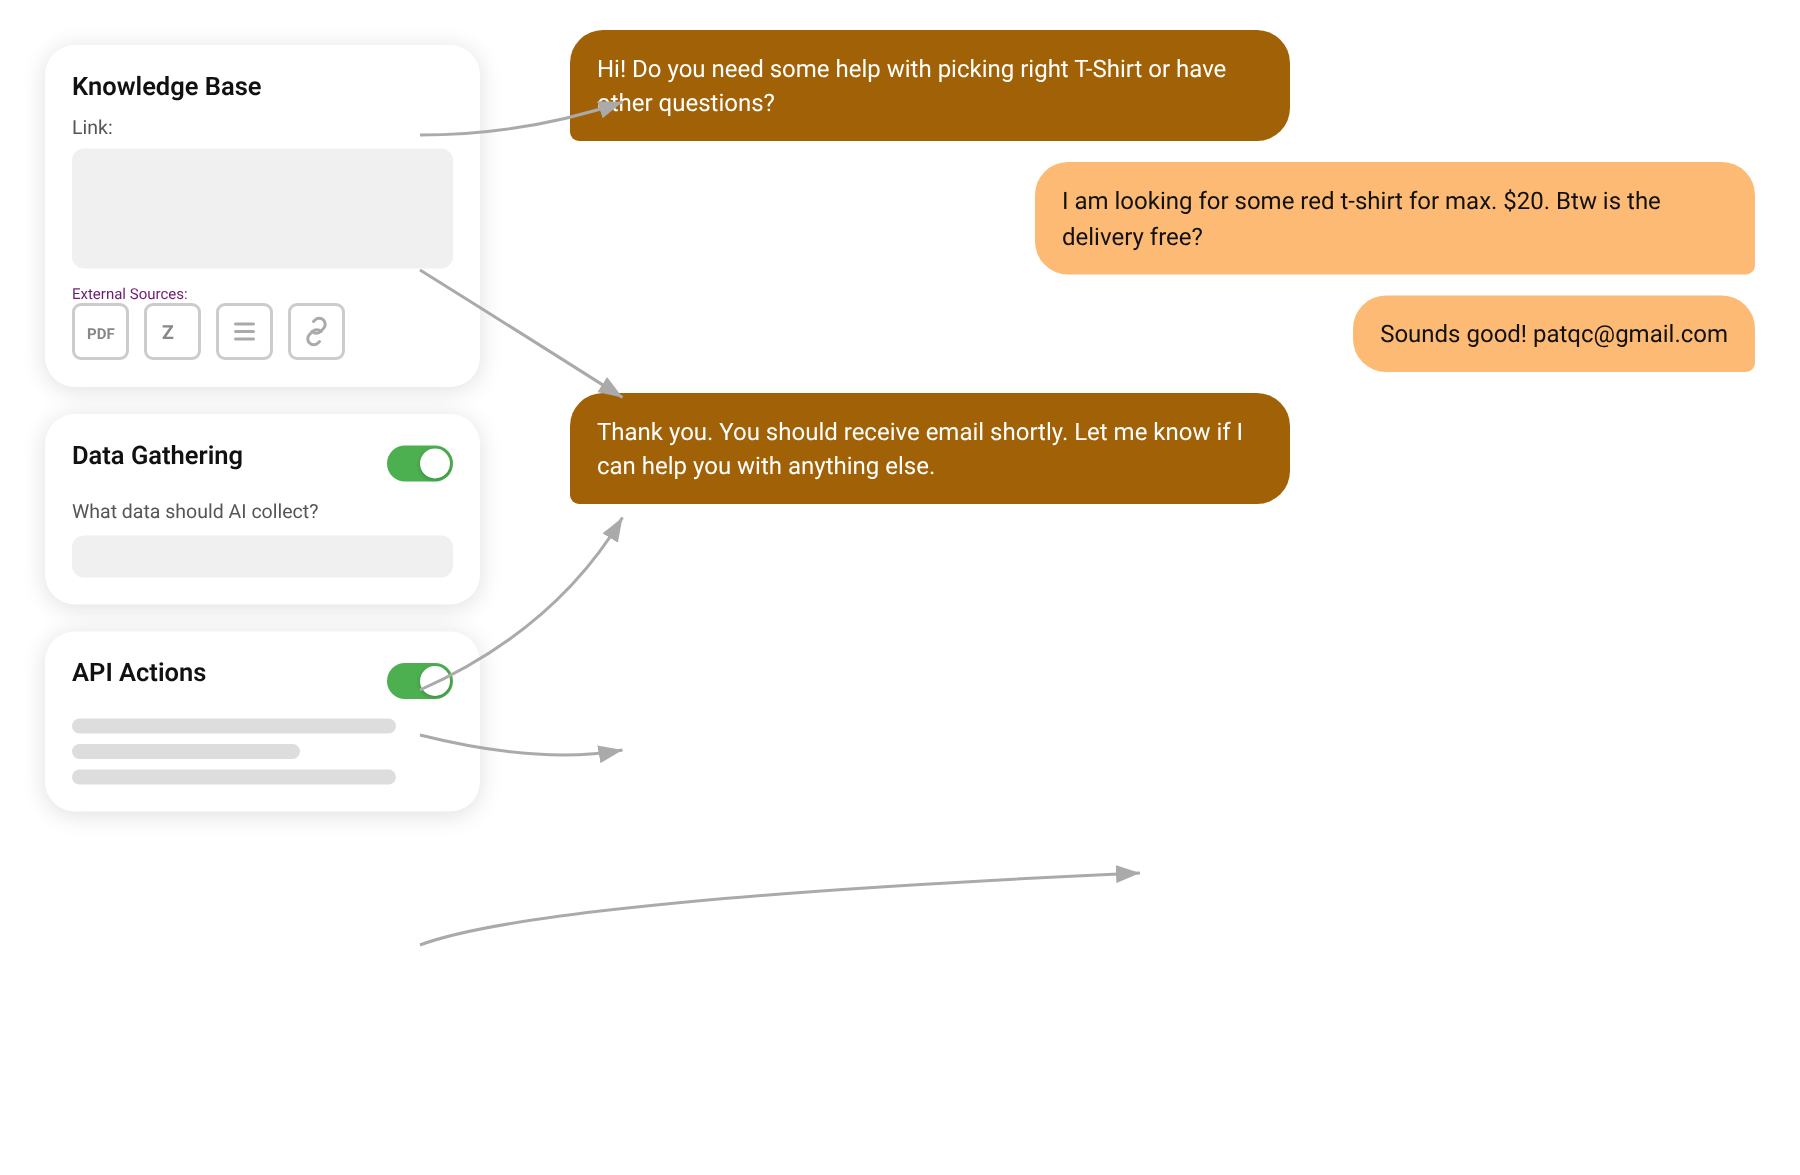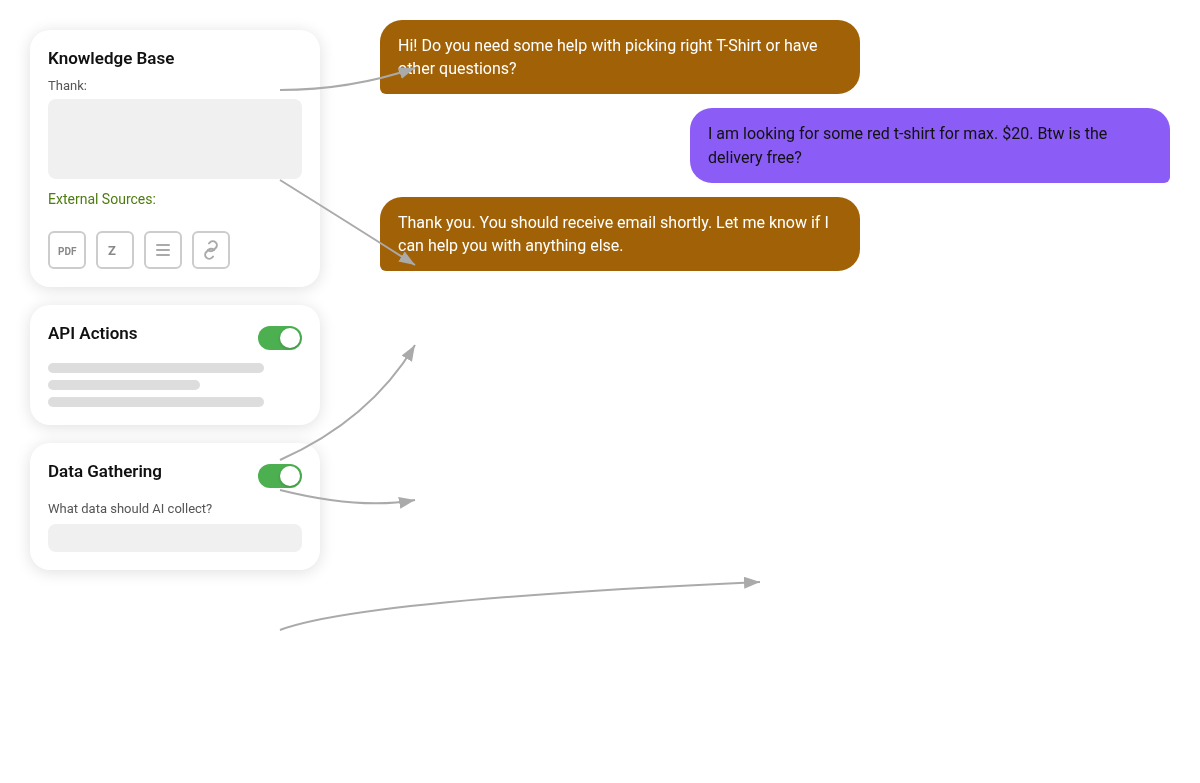--- a/index.html
+++ b/index.html
@@ -53,23 +53,23 @@
 
     .text-area-mock {
       background: #f0f0f0;
       border-radius: 8px;
       height: 80px;
       width: 100%;
       margin-bottom: 12px;
     }
 
     .ext-sources-label {
-      font-size: 14px;
-      color: #4d7c0f;
-      margin-bottom: 24px;
+      font-size: 10px;
+      color: #701a75;
+      margin-bottom: 0;
     }
 
     .icon-row {
       display: flex;
       gap: 10px;
       align-items: center;
     }
 
     .source-icon {
       width: 38px;
@@ -169,21 +169,21 @@
       line-height: 1.45;
     }
 
     .bubble.bot {
       background: #a16207;
       color: #fff;
       border-bottom-left-radius: 6px;
     }
 
     .bubble.user {
-      background: #8b5cf6;
+      background: #fdba74;
       color: #111;
       border-bottom-right-radius: 6px;
     }
 
     .bubble a {
       color: #ffd700;
       text-decoration: none;
     }
 
     
@@ -198,21 +198,21 @@
   </style>
 </head>
 <body>
 
 <div class="main-container">
 
   <div class="left-panel">
 
     <div class="card">
       <div class="card-title">Knowledge Base</div>
-      <div class="card-label">Thank:</div>
+      <div class="card-label">Link:</div>
       <div class="text-area-mock"></div>
       <div class="ext-sources-label">External Sources:</div>
       <div class="icon-row">
         <div class="source-icon">
           <svg width="22" height="22" viewBox="0 0 22 22" fill="none">
             <text x="2" y="16" font-size="10" fill="#888" font-weight="bold">PDF</text>
           </svg>
         </div>
         <div class="source-icon">
           <svg width="22" height="22" viewBox="0 0 22 22">
@@ -230,58 +230,63 @@
           <svg width="22" height="22" viewBox="0 0 22 22" fill="none">
             <path d="M8 11a4 4 0 0 0 5.66 0l2-2a4 4 0 0 0-5.66-5.66L9 4.34" stroke="#aaa" stroke-width="2" stroke-linecap="round"></path>
             <path d="M14 11a4 4 0 0 0-5.66 0l-2 2a4 4 0 0 0 5.66 5.66L13 17.66" stroke="#aaa" stroke-width="2" stroke-linecap="round"></path>
           </svg>
         </div>
       </div>
     </div>
 
     <div class="card">
       <div class="card-header-row">
+        <div class="card-title">Data Gathering</div>
+        <div class="toggle"></div>
+      </div>
+      <div class="data-gathering-prompt">What data should AI collect?</div>
+      <div class="input-mock"></div>
+    </div>
+
+    <div class="card">
+      <div class="card-header-row">
         <div class="card-title">API Actions</div>
         <div class="toggle"></div>
       </div>
       <div class="api-lines">
         <div class="api-line medium"></div>
         <div class="api-line short"></div>
         <div class="api-line medium"></div>
       </div>
     </div>
 
-    <div class="card">
-      <div class="card-header-row">
-        <div class="card-title">Data Gathering</div>
-        <div class="toggle"></div>
-      </div>
-      <div class="data-gathering-prompt">What data should AI collect?</div>
-      <div class="input-mock"></div>
-    </div>
-
   </div>
 
   <div class="chat-panel">
 
     <div class="bubble-row left">
       <div class="bubble bot">
         <span>Hi! Do you need some help with picking right T-Shirt or have other questions?</span>
       </div>
     </div>
 
     <div class="bubble-row right">
       <div class="bubble user">
         <span>I am looking for some red t-shirt for max. $20. Btw is the delivery free?</span>
       </div>
     </div>
 
 
 
 
+    <div class="bubble-row right">
+      <div class="bubble user">
+        <span>Sounds good! patqc@gmail.com</span>
+      </div>
+    </div>
 
     <div class="bubble-row left">
       <div class="bubble bot">
         <span>Thank you. You should receive email shortly. Let me know if I can help you with anything else.</span>
       </div>
     </div>
 
   </div>
 
   <svg class="arrows-svg" xmlns="http://www.w3.org/2000/svg">

